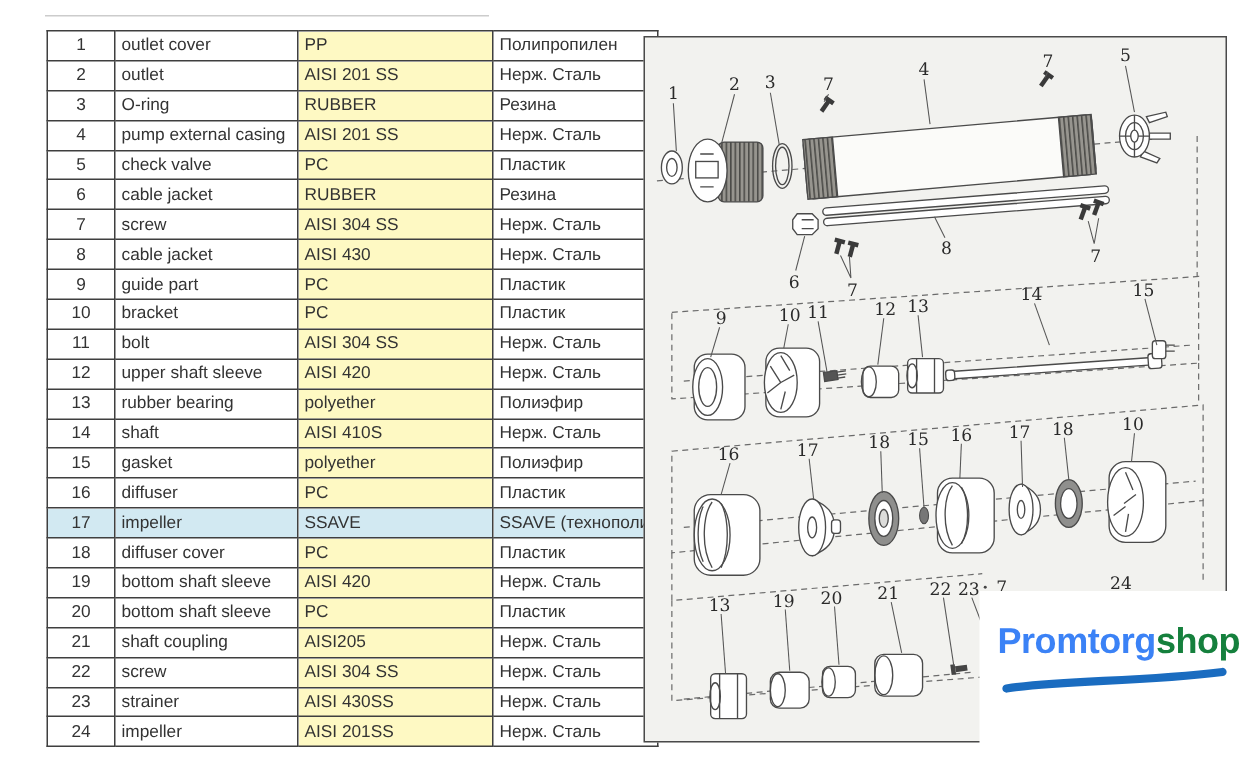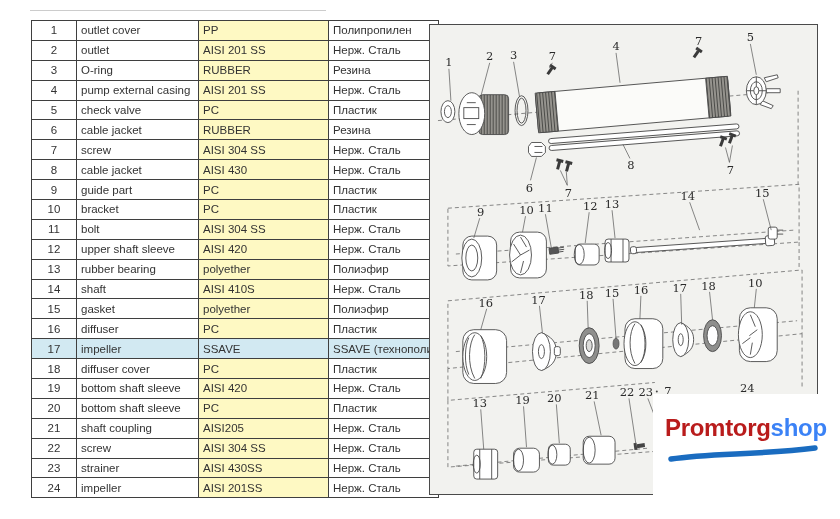--- a/index.html
+++ b/index.html
@@ -32,22 +32,22 @@
   .lead { stroke:#555; stroke-width:0.7; fill:none; }
   .callout { font-family:"DejaVu Serif", serif; font-size:11.5px; fill:#2a2a2a; text-anchor:middle; }
   .pt { stroke:#4a4a4a; stroke-width:0.9; fill:none; }
 
   
   .logo-box {
     position:absolute; left:653px; top:394px; width:187px; height:125px;
     background:#ffffff; z-index:5; box-sizing:border-box; padding:22px 0 0 12px;
   }
   .logo-text { font-weight:bold; font-size:24px; letter-spacing:-0.3px; line-height:1; }
-  .logo-text .p1 { color:#b91c1c; }
-  .logo-text .p2 { color:#3b82f6; }
+  .logo-text .p1 { color:#3b82f6; }
+  .logo-text .p2 { color:#15803d; }
   .swoosh { margin:4px 0 0 2px; display:block; }
 </style>
 </head>
 <body>
 
 <div class="scan-line"></div>
 
 <div class="table-wrap">
   <table class="parts">
     <tbody>

